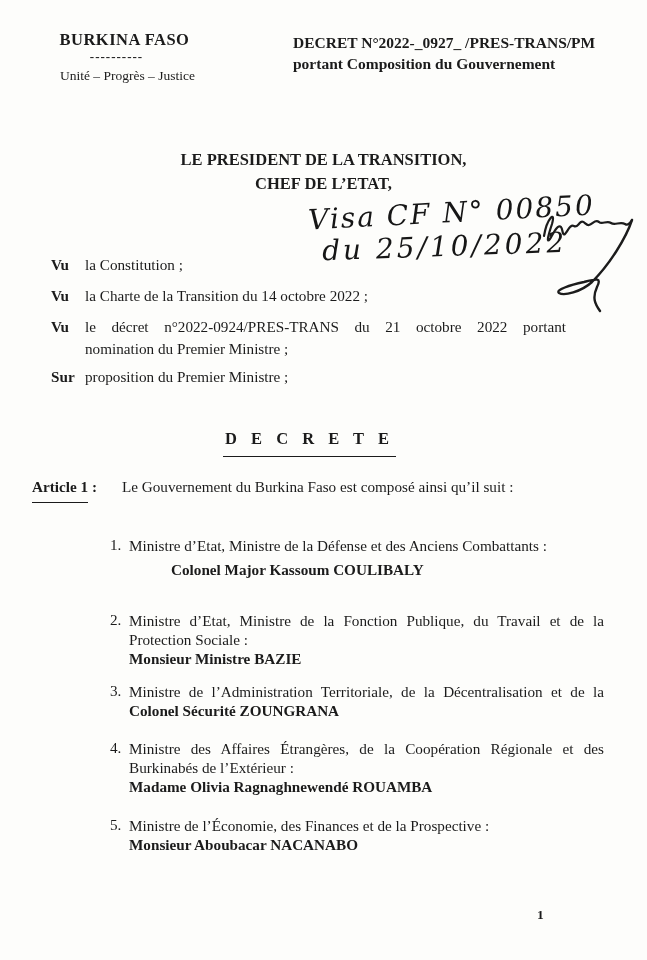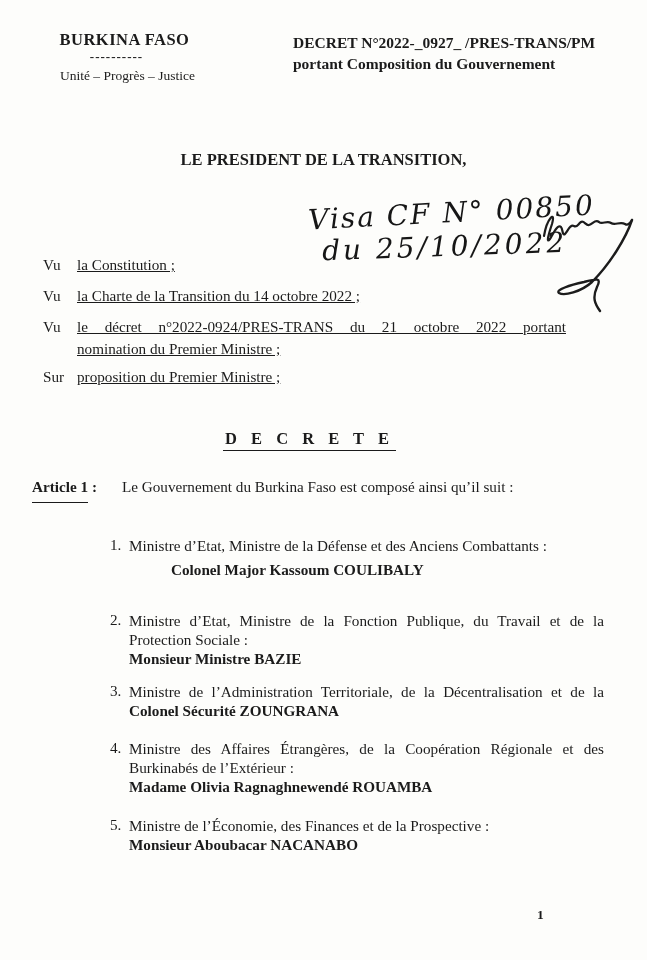--- a/index.html
+++ b/index.html
@@ -28,28 +28,28 @@
     white-space:nowrap;}
   .visa-1{left:308px;top:196px;font-size:28px;transform:rotate(-3deg);letter-spacing:2px;}
   .visa-2{left:322px;top:230px;font-size:28px;transform:rotate(-2deg);letter-spacing:3px;}
   .sig{position:absolute;left:534px;top:194px;}
   
   .recitals{position:absolute;left:43px;top:254px;width:523px;font-size:15.2px;}
   .recital{display:flex;line-height:22px;}
   .rec-1{margin-bottom:9px;}
   .rec-2{margin-bottom:9px;}
   .rec-3{margin-bottom:6px;}
-  .rec-label{font-weight:normal;width:34px;flex:0 0 34px;}
-  .rec-text{width:489px;text-decoration:underline;}
+  .rec-label{font-weight:bold;width:34px;flex:0 0 34px;margin-left:8px;}
+  .rec-text{width:489px;}
   .line-just{text-align:justify;text-align-last:justify;}
   
   .decrete-wrap{position:absolute;left:0;top:429px;width:647px;text-align:center;}
   .decrete{display:inline-block;position:relative;left:-14px;
     font-weight:bold;font-size:16.5px;letter-spacing:5px;
-    border-bottom:1.6px solid #1b1b1b;padding:0 2px 1px 2px;}
+    border-bottom:1.6px solid #1b1b1b;padding:0 2px 7px 2px;}
   
   .article{position:absolute;left:32px;top:478px;width:580px;font-size:15.2px;display:flex;}
   .art-label{font-weight:bold;white-space:nowrap;margin-right:25px;}
   .art-label .u{border-bottom:1.5px solid #1b1b1b;padding-bottom:7px;}
   
   .ministers{position:absolute;left:110px;top:536px;width:495px;font-size:15.2px;}
   .m-item{display:flex;}
   .m-num{width:19px;flex:0 0 19px;}
   .m-text{width:475px;}
   .m-line{line-height:19px;}
@@ -72,20 +72,21 @@
     <div class="hdr-motto">Unité – Progrès – Justice</div>
   </div>
 
   <div class="hdr-right">
     <div>DECRET N°2022-_0927_ /PRES-TRANS/PM</div>
     <div>portant Composition du Gouvernement</div>
   </div>
 
   <div class="doc-title">
     <div>LE PRESIDENT DE LA TRANSITION,</div>
+    <div>CHEF DE L’ETAT,</div>
   </div>
 
   <div class="visa visa-1">Visa CF N° 00850</div>
   <div class="visa visa-2">du 25/10/2022</div>
 
   <svg class="sig" width="110" height="120" viewBox="0 0 110 120" fill="none">
     <path d="M10,42 C13,24 22,16 18,30 C14,42 12,50 16,45 C20,38 24,30 27,33 C29,35 28,42 31,40 C34,37 36,30 40,32 C43,34 44,30 47,28 C50,26 52,32 55,31 C59,30 61,25 65,28 C68,31 73,26 77,29 C81,32 86,27 91,30 C94,32 96,29 98,26" stroke="#1c1c1c" stroke-width="2.2" stroke-linecap="round"></path>
     <path d="M98,26 C92,44 76,70 58,88 C47,98 30,102 25,99 C21,96 36,91 50,88 C62,85 68,83 63,93 C58,104 61,110 66,117" stroke="#1c1c1c" stroke-width="2.4" stroke-linecap="round"></path>
   </svg>
 

